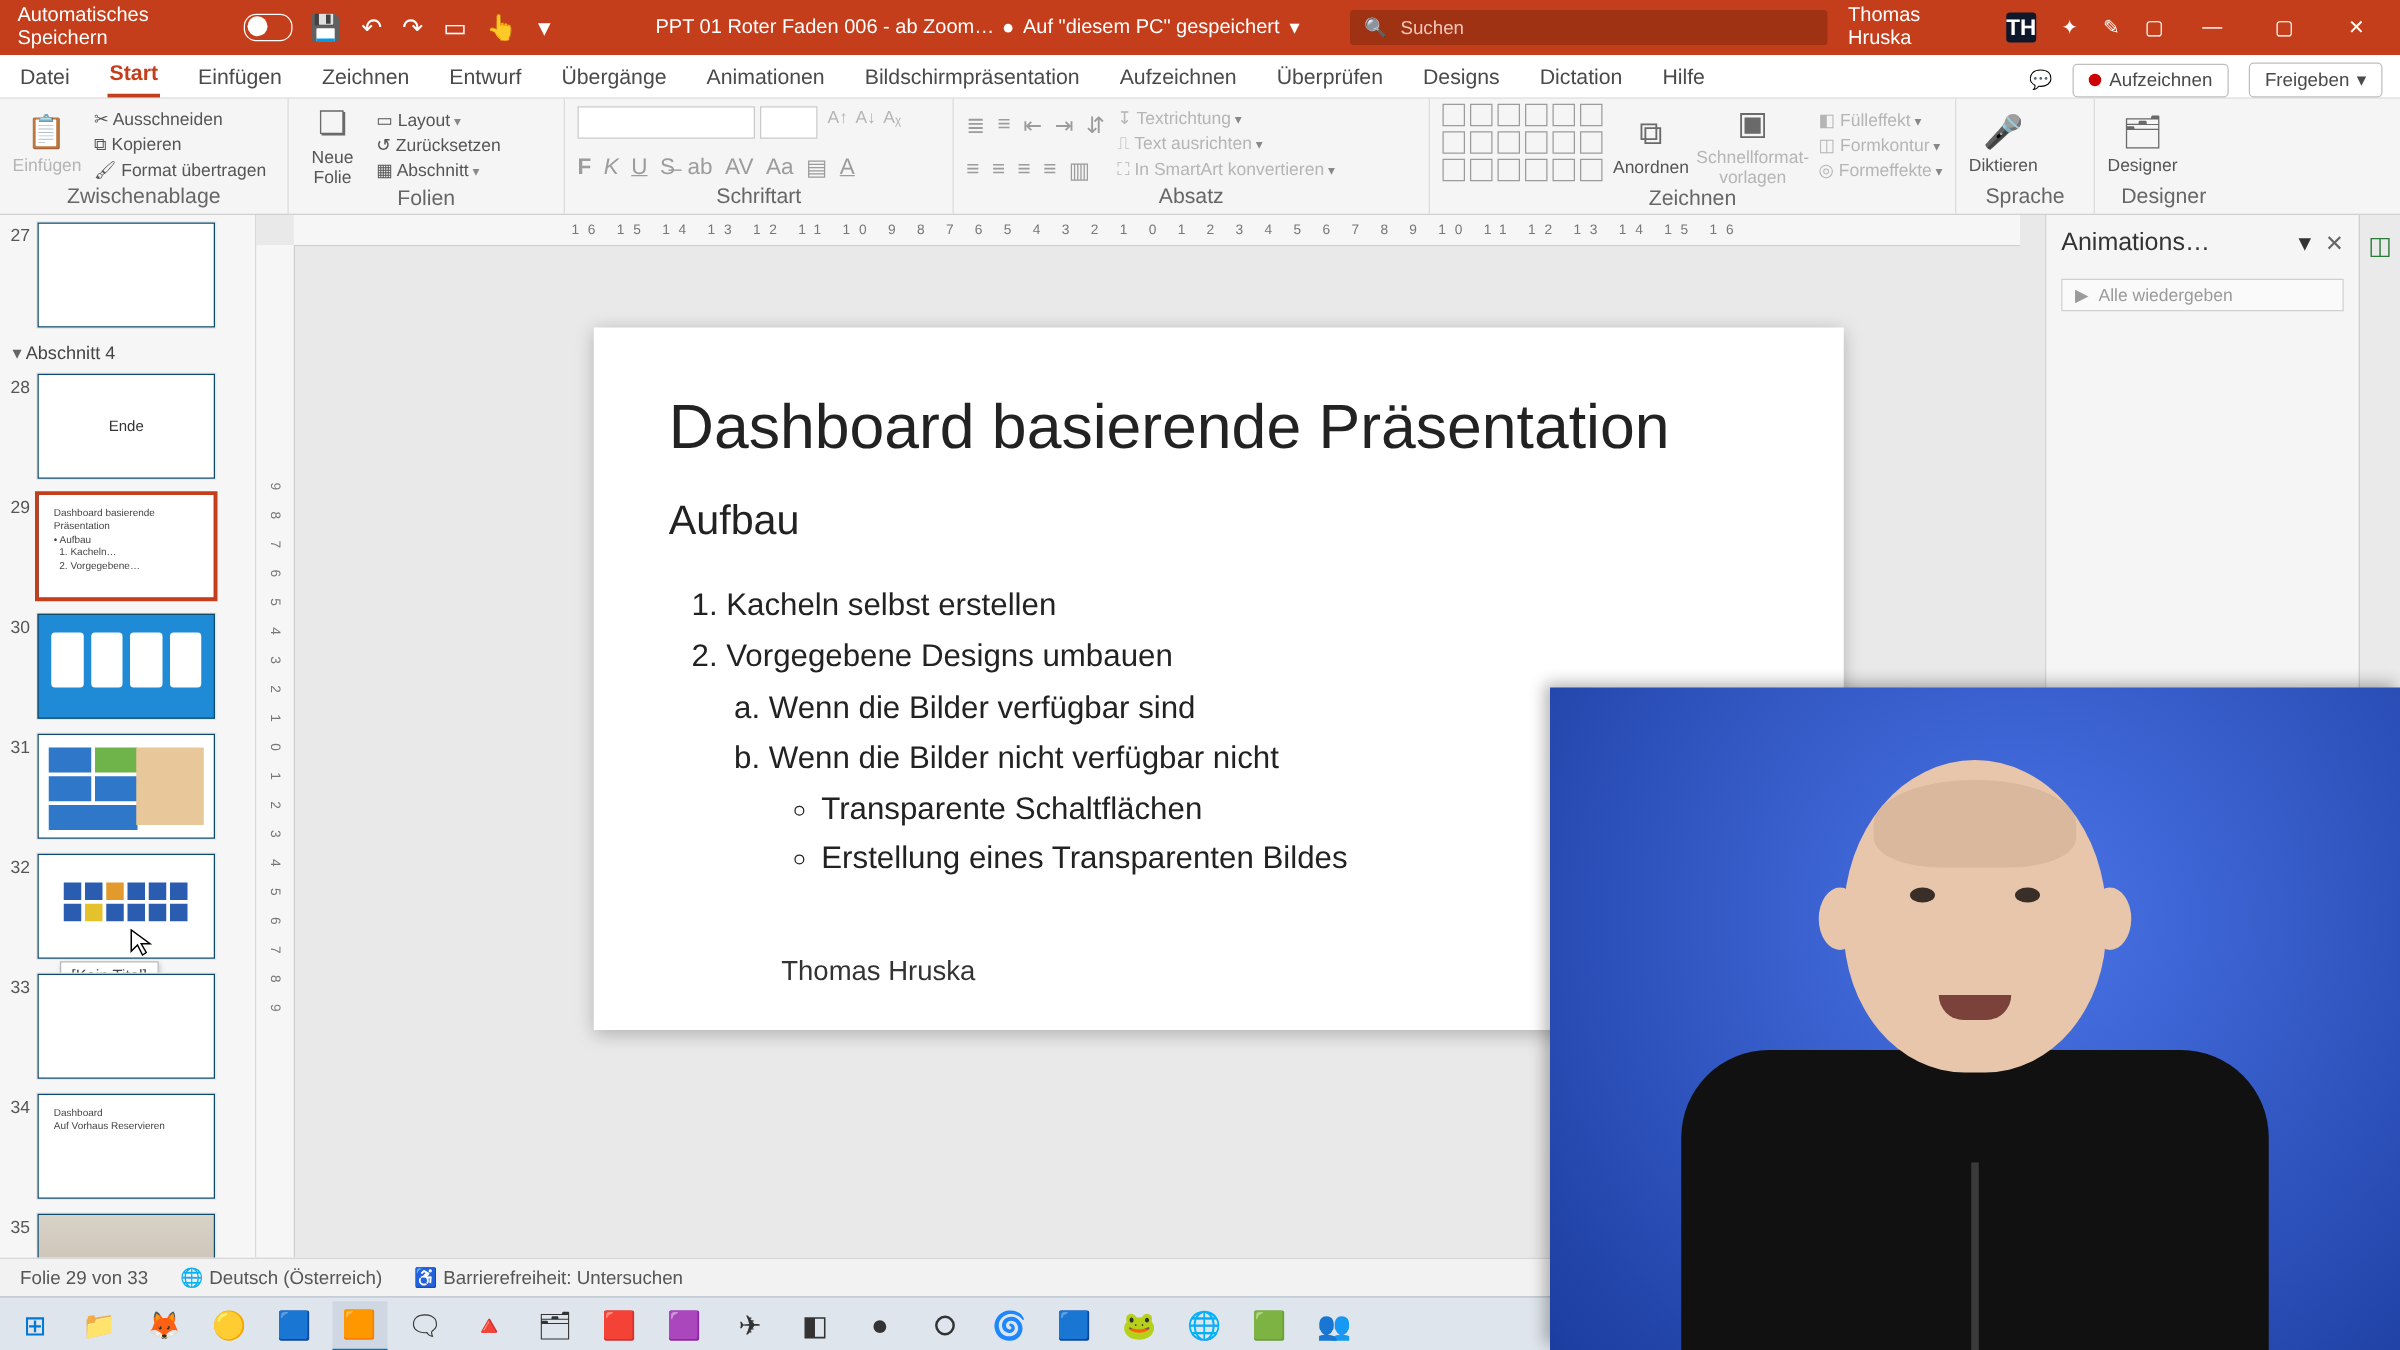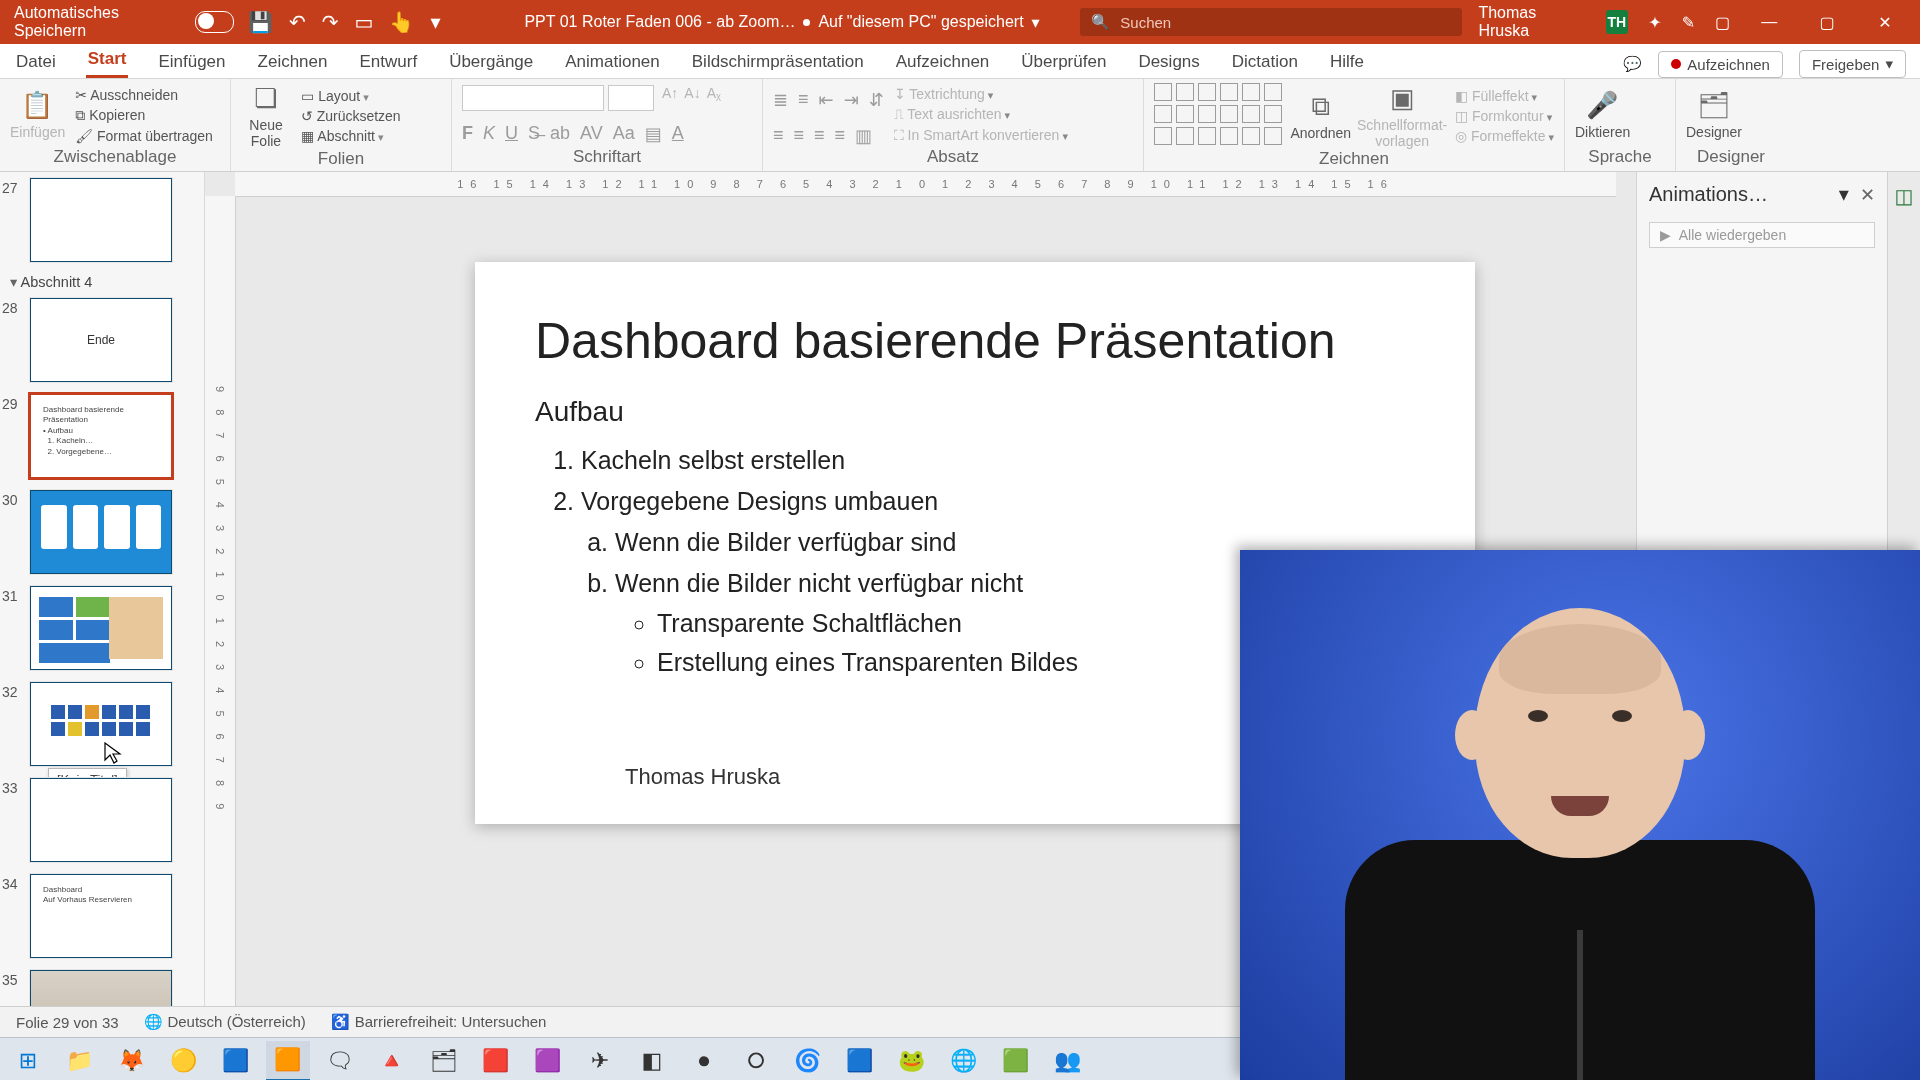--- a/index.html
+++ b/index.html
@@ -7,21 +7,21 @@
 .titlebar{height:44px;background:#c43e1c;display:flex;align-items:center;color:#fff;font-size:16px}
 .titlebar .tb-left{display:flex;align-items:center;gap:14px;padding:0 14px}
 .titlebar .autosave{display:flex;align-items:center;gap:10px}
 .titlebar .toggle{width:40px;height:20px;border:1px solid #fff;border-radius:10px;position:relative;background:#c43e1c}
 .titlebar .toggle::after{content:"";position:absolute;left:2px;top:1px;width:16px;height:16px;border-radius:50%;background:#fff}
 .titlebar .qat{display:flex;gap:16px;font-size:20px}
 .titlebar .doc{flex:0 0 auto;margin-left:70px;display:flex;align-items:center;gap:8px}
 .titlebar .dot{width:7px;height:7px;border-radius:50%;background:#fff}
 .titlebar .search{margin-left:40px;width:370px;height:28px;background:#a03214;border-radius:3px;display:flex;align-items:center;gap:10px;padding:0 12px;color:#f3c7ba;font-size:15px}
 .titlebar .tb-right{margin-left:auto;display:flex;align-items:center;gap:20px;padding:0 16px}
-.titlebar .monogram{width:24px;height:24px;border-radius:3px;background:#15803d;display:flex;align-items:center;justify-content:center;font-size:14px;font-weight:600}
+.titlebar .monogram{width:24px;height:24px;border-radius:3px;background:#0f172a;display:flex;align-items:center;justify-content:center;font-size:18px;font-weight:600}
 .winbtn{width:40px;text-align:center;font-size:16px}
 
 .ribtabs{height:34px;border-bottom:1px solid #d6d6d6;display:flex;align-items:flex-end;padding:0 14px;gap:28px;font-size:17px;color:#4a4a4a;background:#fff}
 .ribtabs .tab{padding:6px 2px}
 .ribtabs .tab.active{color:#c43e1c;border-bottom:3px solid #c43e1c;font-weight:600}
 .ribtabs .right{margin-left:auto;display:flex;gap:16px;align-items:center;font-size:15px}
 .ribtabs .pill{border:1px solid #bfbfbf;border-radius:4px;padding:4px 12px;display:flex;gap:6px;align-items:center}
 .ribtabs .pill .rec{width:10px;height:10px;border-radius:50%;background:#c00}
 
 .ribbon{height:92px;background:#f5f5f5;border-bottom:1px solid #d0d0d0;display:flex;font-size:14px;color:#555}
@@ -36,21 +36,21 @@
 .fontbox{border:1px solid #c9c9c9;background:#fff;height:24px;width:140px}
 .sizebox{border:1px solid #c9c9c9;background:#fff;height:24px;width:44px;margin-left:4px}
 .icoset{display:flex;gap:10px;font-size:18px;color:#9c9c9c;margin-top:6px}
 .shapesgrid{display:grid;grid-template-columns:repeat(6,18px);grid-auto-rows:18px;gap:4px}
 .shapesgrid span{border:1px solid #9c9c9c}
 
 .workspace{display:flex;height:calc(1080px - 44px - 34px - 92px - 30px - 46px);background:#efefef}
 
 .thumbs{width:196px;background:#f6f6f6;border-right:1px solid #d9d9d9;overflow:hidden;padding:6px 6px 6px 2px;position:relative}
 .thumbwrap{display:flex;gap:6px;margin-bottom:12px}
-.num{width:22px;font-size:14px;color:#555;padding-top:2px}
+.num{width:22px;text-align:right;font-size:14px;color:#555;padding-top:2px}
 .thumb{width:140px;height:82px;background:#fff;border:1px solid #0c4a6e;position:relative;box-shadow:0 0 0 1px #e6e6e6}
 .thumb.sel{outline:3px solid #c43e1c;outline-offset:-1px}
 .section{font-size:14.5px;color:#444;margin:4px 0 8px 8px}
 .section::before{content:"▾ ";color:#666}
 
 .t27{background:#fff}
 .t27 .bars{position:absolute;left:18px;top:14px;right:12px;bottom:12px}
 .t28txt{position:absolute;left:50%;top:50%;transform:translate(-50%,-50%);font-size:12px;color:#333}
 .t29lines{position:absolute;left:12px;top:10px;font-size:8px;color:#444;line-height:1.3}
 .t30{background:#1f8bd6}
@@ -66,21 +66,21 @@
 .t35{background:linear-gradient(#d9d2c7,#bfb5a5)}
 
 .tooltip{position:absolute;background:#fff;border:1px solid #b8b8b8;padding:3px 8px;font-size:13px;color:#444;box-shadow:1px 1px 4px rgba(0,0,0,.2)}
 
 .canvaswrap{flex:1;position:relative;background:#e9e9e9;overflow:hidden}
 .hruler{position:absolute;left:30px;right:20px;top:0;height:24px;background:#f6f6f6;border-bottom:1px solid #cfcfcf;font-size:11px;color:#777;display:flex;align-items:center;justify-content:center;letter-spacing:7px}
 .vruler{position:absolute;left:0;top:24px;bottom:0;width:30px;background:#f6f6f6;border-right:1px solid #cfcfcf;font-size:11px;color:#777;writing-mode:vertical-rl;text-align:center;letter-spacing:7px;display:flex;align-items:center;justify-content:center}
 .slide{position:absolute;left:270px;top:90px;width:1000px;height:562px;background:#fff;box-shadow:0 3px 14px rgba(0,0,0,.25)}
 .slide h1{margin:50px 60px 20px;font-weight:400;font-size:50px;color:#222}
 .slide .body{margin:0 60px;font-size:25px;color:#222;line-height:1.55}
-.slide .body .h{font-size:28px;margin-bottom:8px}
+.slide .body .h{font-size:33px;margin-bottom:24px}
 .slide ol{margin:0 0 0 46px;padding:0}
 .slide ol>li{margin:2px 0}
 .slide ol ol{list-style-type:lower-alpha;margin-left:34px}
 .slide ul{margin:2px 0 0 76px;padding:0}
 .slide .author{position:absolute;left:150px;bottom:34px;font-size:22px;color:#333}
 
 .animpane{width:250px;background:#f5f5f5;border-left:1px solid #d4d4d4;display:flex;flex-direction:column}
 .animpane .hdr{display:flex;align-items:center;justify-content:space-between;padding:10px 12px;font-size:20px;color:#333}
 .animpane .hdr .x{color:#666;font-size:18px}
 .animpane .play{margin:6px 12px;border:1px solid #cfcfcf;background:#fafafa;padding:4px 10px;font-size:14px;color:#9a9a9a;display:flex;gap:8px;align-items:center}

